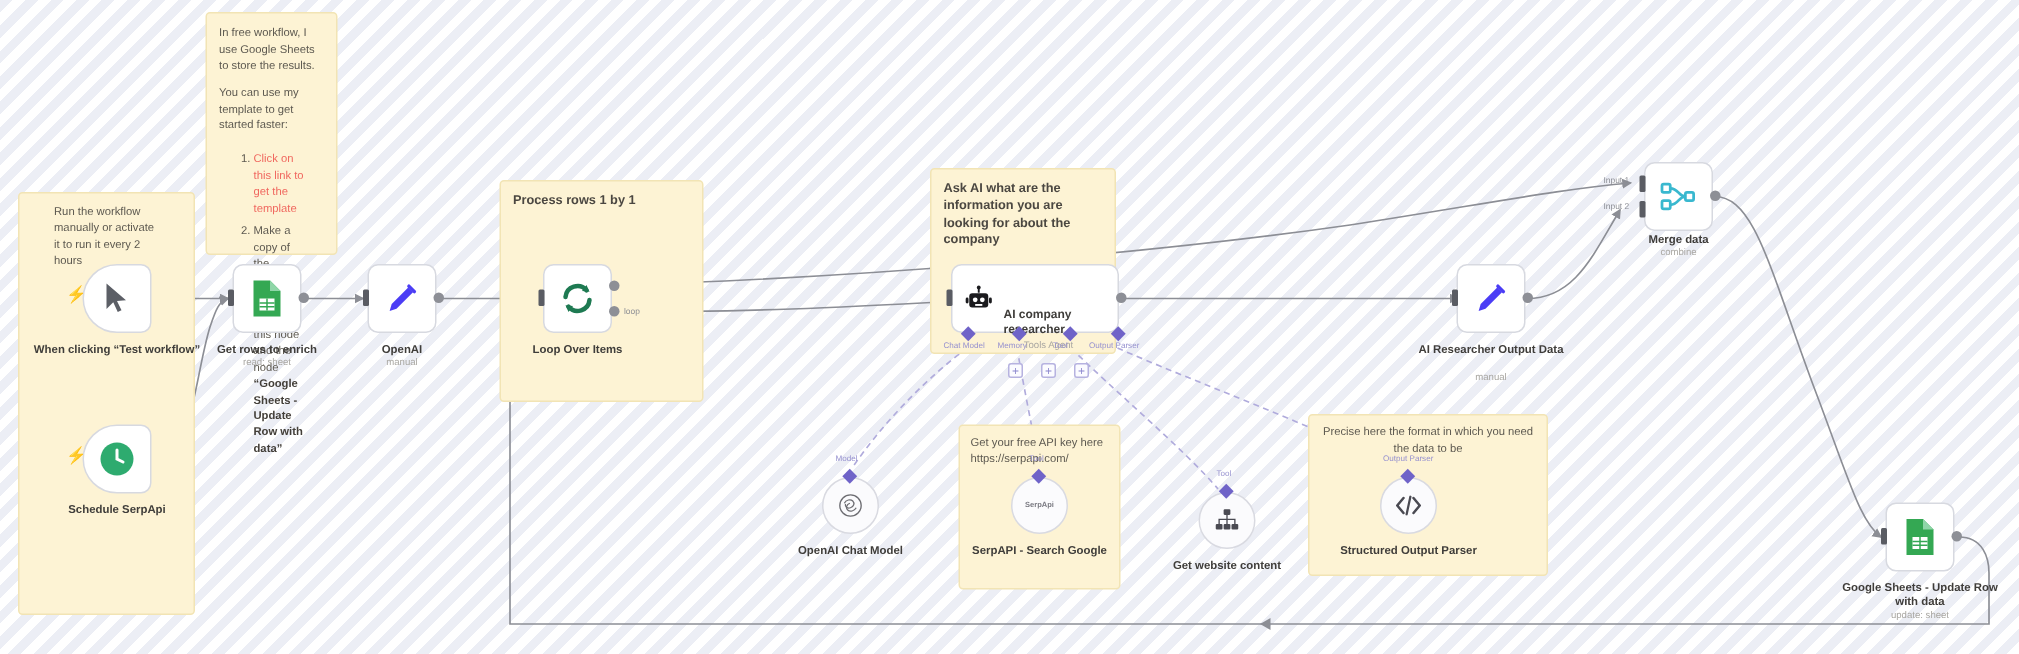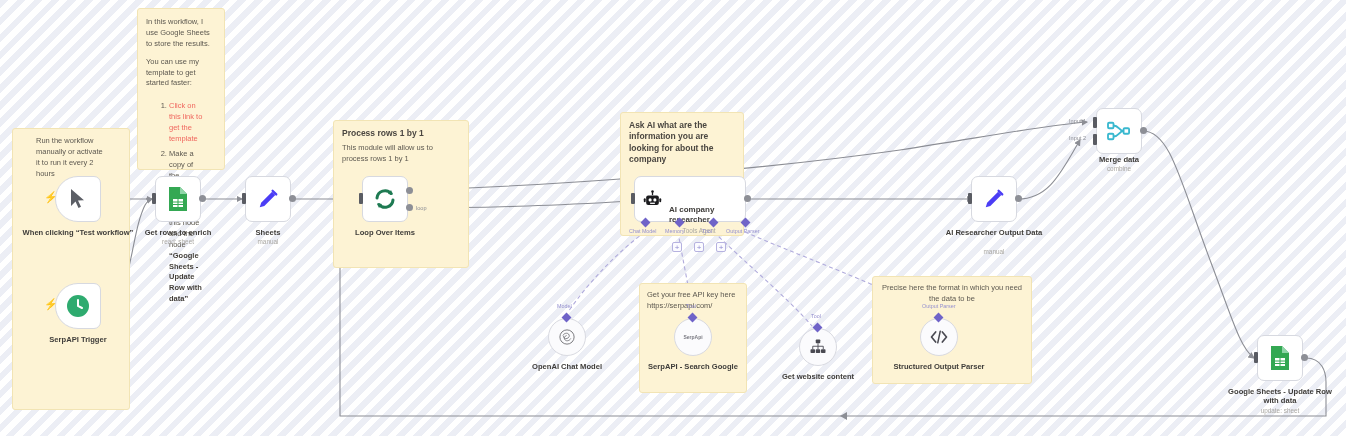--- a/index.html
+++ b/index.html
@@ -158,32 +158,31 @@
     <path d="M714,232 C740,258 790,300 812,326"></path>
     <path d="M745,232 C790,252 880,285 938,315"></path>
   </g>
 </svg>
 
 <div class="sticky" style="left:12px;top:128px;width:118px;height:282px;padding:7px 23px;">
   <div class="s-body">Run the workflow manually or activate it to run it every 2 hours</div>
 </div>
 
 <div class="sticky" style="left:137px;top:8px;width:88px;height:162px;padding:8px 8px;">
-  <p class="s-body">In this workflow, I use Google Sheets to store the results.</p>
+  <p class="s-body">In free workflow, I use Google Sheets to store the results.</p>
   <p class="s-body">You can use my template to get started faster:</p>
   <ol>
     <li><span class="lnk">Click on this link to get the template</span></li>
     <li><span>Make a copy of the Sheets</span></li>
     <li><span>Add the URL to this node and the node </span><span class="bld">“Google Sheets - Update Row with data”</span></li>
   </ol>
 </div>
 
 <div class="sticky" style="left:333px;top:120px;width:136px;height:148px;padding:7px 8px;">
   <div class="s-title">Process rows 1 by 1</div>
-  <div class="s-body">This module will allow us to process rows 1 by 1</div>
 </div>
 
 <div class="sticky" style="left:620px;top:112px;width:124px;height:124px;padding:7px 8px;">
   <div class="s-title">Ask AI what are the information you are looking for about the company</div>
 </div>
 
 <div class="sticky" style="left:639px;top:283px;width:108px;height:110px;padding:6px 7px;">
   <div class="s-body">Get your free API key here</div>
   <div class="s-body lnk">https://serpapi.com/</div>
 </div>
@@ -203,21 +202,21 @@
 </div>
 
 <div class="wrap" style="left:55px;top:283px;">
   <div class="node trigger" style="left:0;top:0;">
     <svg width="24" height="24" viewBox="0 0 24 24">
       <circle cx="12" cy="12" r="11" fill="#2eab6f"></circle>
       <path d="M12 6 L12 12 L16 14" stroke="#ffffff" stroke-width="2" fill="none" stroke-linecap="round"></path>
     </svg>
   </div>
   <div class="bolt" style="left:-11px;top:16px;">⚡</div>
-  <div class="node-label" style="left:23px;top:52px;">SerpAPI Trigger</div>
+  <div class="node-label" style="left:23px;top:52px;">Schedule SerpApi</div>
 </div>
 
 <div class="wrap" style="left:155px;top:176px;">
   <div class="node" style="left:0;top:0;">
     <svg width="22" height="26" viewBox="0 0 22 26">
       <path d="M2 1 h11 l7 7 v17 h-18 z" fill="#34a853"></path>
       <path d="M13 1 l7 7 h-7 z" fill="#8fd6a8"></path>
       <rect x="6" y="13" width="10" height="8" fill="#ffffff"></rect>
       <path d="M6 16 h10 M6 18.5 h10 M11 13 v8" stroke="#34a853" stroke-width="1"></path>
     </svg>
@@ -230,21 +229,21 @@
 
 <div class="wrap" style="left:245px;top:176px;">
   <div class="node" style="left:0;top:0;">
     <svg width="22" height="22" viewBox="0 0 24 24">
       <path d="M3 21 L4.5 16 L16.5 4 L20 7.5 L8 19.5 Z" fill="#4b3df5"></path>
       <path d="M17 3 L21 7" stroke="#4b3df5" stroke-width="2.5" stroke-linecap="round"></path>
     </svg>
   </div>
   <div class="port in" style="left:-3px;top:17px;"></div>
   <div class="port" style="left:44px;top:19px;"></div>
-  <div class="node-label" style="left:23px;top:52px;">Sheets</div>
+  <div class="node-label" style="left:23px;top:52px;">OpenAI</div>
   <div class="node-sub" style="left:23px;top:62px;">manual</div>
 </div>
 
 <div class="wrap" style="left:362px;top:176px;">
   <div class="node" style="left:0;top:0;">
     <svg width="24" height="24" viewBox="0 0 24 24">
       <path d="M4 11 A8 8 0 0 1 18 6.5" stroke="#1e7a52" stroke-width="3" fill="none" stroke-linecap="round"></path>
       <path d="M20 13 A8 8 0 0 1 6 17.5" stroke="#1e7a52" stroke-width="3" fill="none" stroke-linecap="round"></path>
       <path d="M18 3 L20 7.5 L15 7 Z" fill="#1e7a52"></path>
       <path d="M6 21 L4 16.5 L9 17 Z" fill="#1e7a52"></path>

